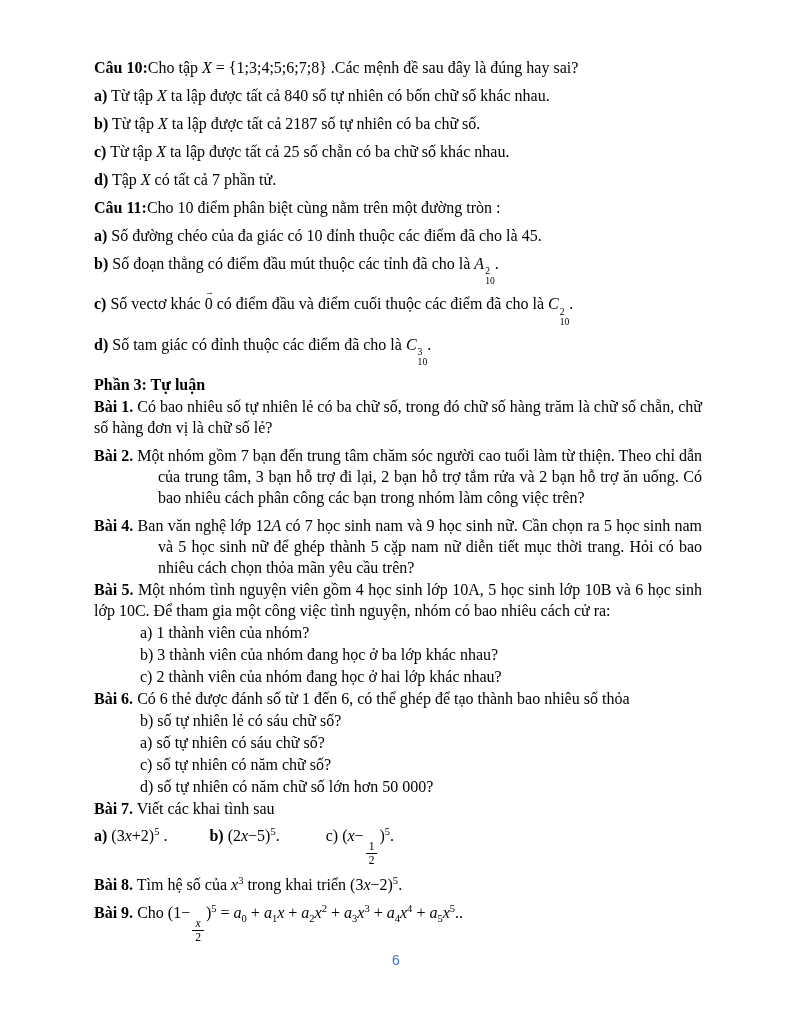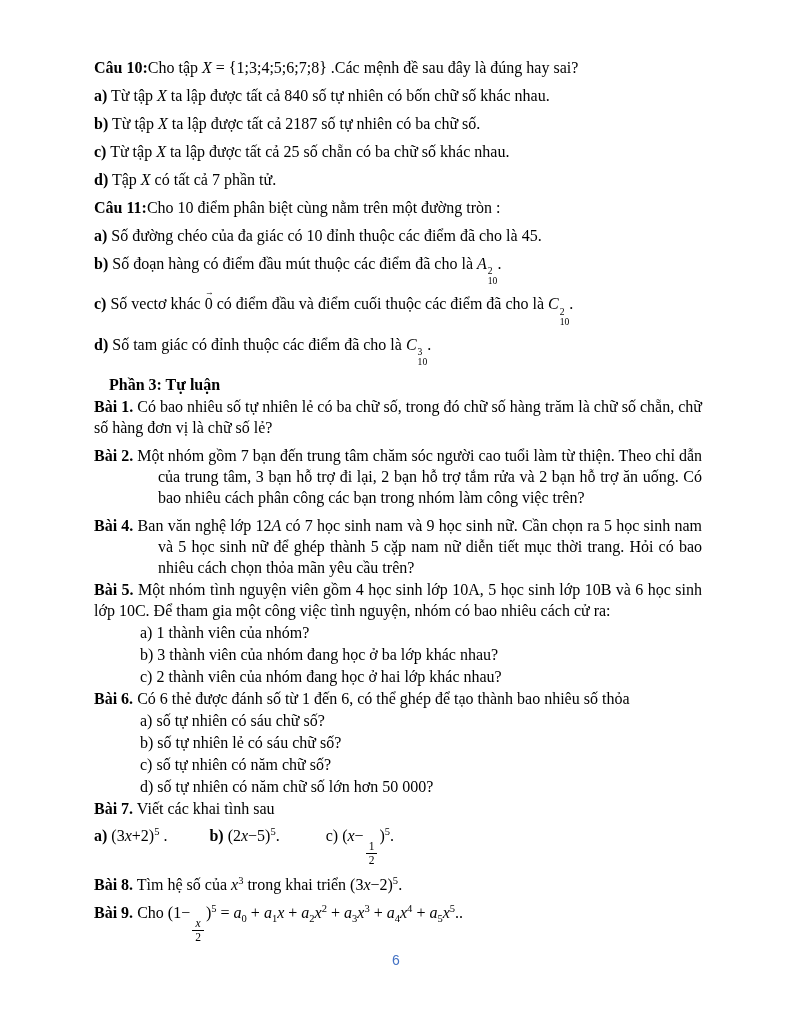--- a/index.html
+++ b/index.html
@@ -7,21 +7,21 @@
   body {
     width: 792px; height: 1024px;
     background: #ffffff; color: #000000;
     font-family: "Liberation Serif", "DejaVu Serif", serif;
     font-size: 16px; line-height: 21px;
     position: relative; overflow: hidden;
   }
   .page { padding: 57px 90px 0 94px; }
   .para { margin: 0 0 7px 0; }
   .tight { margin-bottom: 1px; }
-  .heading { font-weight: bold; margin-left: 15px; }
+  .heading { font-weight: bold; }
   .just { text-align: justify; }
   .hang { padding-left: 64px; text-indent: -64px; }
   .subitem { margin-left: 46px; }
   .exprs { padding: 5px 0 2px; }
   .mathline { padding: 4px 0 2px; }
   .b { font-weight: bold; }
   .i { font-style: italic; }
   .sup { font-size: 0.66em; vertical-align: super; line-height: 0; }
   .sub { font-size: 0.66em; vertical-align: sub; line-height: 0; }
   .stack { display: inline-flex; flex-direction: column; align-items: flex-start;
@@ -42,43 +42,43 @@
 
 <div class="page">
   <div>
       <div class="para"><span class="b">Câu 10:</span><span>Cho tập </span><span class="i">X</span><span> = {1;3;4;5;6;7;8}</span><span> .Các mệnh đề sau đây là đúng hay sai?</span></div>
       <div class="para"><span class="b">a)</span><span> Từ tập </span><span class="i">X</span><span> ta lập được tất cả 840 số tự nhiên có bốn chữ số khác nhau.</span></div>
       <div class="para"><span class="b">b)</span><span> Từ tập </span><span class="i">X</span><span> ta lập được tất cả 2187 số tự nhiên có ba chữ số.</span></div>
       <div class="para"><span class="b">c)</span><span> Từ tập </span><span class="i">X</span><span> ta lập được tất cả 25 số chẵn có ba chữ số khác nhau.</span></div>
       <div class="para"><span class="b">d)</span><span> Tập </span><span class="i">X</span><span> có tất cả 7 phần tử.</span></div>
       <div class="para"><span class="b">Câu 11:</span><span>Cho 10 điểm phân biệt cùng nằm trên một đường tròn :</span></div>
       <div class="para"><span class="b">a)</span><span> Số đường chéo của đa giác có 10 đỉnh thuộc các điểm đã cho là 45.</span></div>
-      <div class="para"><span class="b">b)</span><span> Số đoạn hàng có điểm đầu mút thuộc các điểm đã cho là </span><span><span class="i">A</span><span class="stack">
+      <div class="para"><span class="b">b)</span><span> Số đoạn thẳng có điểm đầu mút thuộc các tỉnh đã cho là </span><span><span class="i">A</span><span class="stack">
             <span class="st">2</span>
             <span class="st">10</span>
           </span></span><span>.</span></div>
       <div class="para"><span class="b">c)</span><span> Số vectơ khác </span><span class="vec"><span class="vec-arrow">→</span><span>0</span></span><span> có điểm đầu và điểm cuối thuộc các điểm đã cho là </span><span><span class="i">C</span><span class="stack">
             <span class="st">2</span>
             <span class="st">10</span>
           </span></span><span>.</span></div>
       <div class="para"><span class="b">d)</span><span> Số tam giác có đỉnh thuộc các điểm đã cho là </span><span><span class="i">C</span><span class="stack">
             <span class="st">3</span>
             <span class="st">10</span>
           </span></span><span>.</span></div>
       <div class="para heading tight"><span class="b">Phần 3: Tự luận</span></div>
       <div class="para just"><span class="b">Bài 1.</span><span> Có bao nhiêu số tự nhiên lẻ có ba chữ số, trong đó chữ số hàng trăm là chữ số chẵn, chữ số hàng đơn vị là chữ số lẻ?</span></div>
       <div class="para hang just"><span class="b">Bài 2.</span><span> Một nhóm gồm 7 bạn đến trung tâm chăm sóc người cao tuổi làm từ thiện. Theo chỉ dẫn của trung tâm, 3 bạn hỗ trợ đi lại, 2 bạn hỗ trợ tắm rửa và 2 bạn hỗ trợ ăn uống. Có bao nhiêu cách phân công các bạn trong nhóm làm công việc trên?</span></div>
       <div class="para hang just tight"><span class="b">Bài 4.</span><span> Ban văn nghệ lớp 12</span><span class="i">A</span><span> có 7 học sinh nam và 9 học sinh nữ. Cần chọn ra 5 học sinh nam và 5 học sinh nữ để ghép thành 5 cặp nam nữ diễn tiết mục thời trang. Hỏi có bao nhiêu cách chọn thỏa mãn yêu cầu trên?</span></div>
       <div class="para tight just"><span class="b">Bài 5.</span><span> Một nhóm tình nguyện viên gồm 4 học sinh lớp 10A, 5 học sinh lớp 10B và 6 học sinh lớp 10C. Để tham gia một công việc tình nguyện, nhóm có bao nhiêu cách cử ra:</span></div>
       <div class="para tight subitem"><span>a) 1 thành viên của nhóm?</span></div>
       <div class="para tight subitem"><span>b) 3 thành viên của nhóm đang học ở ba lớp khác nhau?</span></div>
       <div class="para tight subitem"><span>c) 2 thành viên của nhóm đang học ở hai lớp khác nhau?</span></div>
       <div class="para tight just"><span class="b">Bài 6.</span><span> Có 6 thẻ được đánh số từ 1 đến 6, có thể ghép để tạo thành bao nhiêu số thỏa</span></div>
+      <div class="para tight subitem"><span>b) số tự nhiên lẻ có sáu chữ số?</span></div>
       <div class="para tight subitem"><span>a) số tự nhiên có sáu chữ số?</span></div>
-      <div class="para tight subitem"><span>b) số tự nhiên lẻ có sáu chữ số?</span></div>
       <div class="para tight subitem"><span>c) số tự nhiên có năm chữ số?</span></div>
       <div class="para tight subitem"><span>d) số tự nhiên có năm chữ số lớn hơn 50 000?</span></div>
       <div class="para tight just"><span class="b">Bài 7.</span><span> Viết các khai tình sau</span></div>
       <div class="para tight exprs"><span class="b">a)</span><span> (3</span><span class="i">x</span><span>+2)</span><span class="sup">5</span><span> .</span><span class="gap" style="width: 42px;"></span><span class="b">b)</span><span> (2</span><span class="i">x</span><span>−5)</span><span class="sup">5</span><span>.</span><span class="gap" style="width: 46px;"></span><span>c) (</span><span class="i">x</span><span>−</span><span class="frac">
           <span class="num">1</span>
           <span class="den">2</span>
         </span><span>)</span><span class="sup">5</span><span>.</span></div>
       <div class="para tight mathline"><span class="b">Bài 8.</span><span> Tìm hệ số của </span><span class="i">x</span><span class="sup">3</span><span> trong khai triển </span><span>(3</span><span class="i">x</span><span>−2)</span><span class="sup">5</span><span>.</span></div>
       <div class="para tight mathline"><span class="b">Bài 9.</span><span> Cho </span><span>(1−</span><span class="frac">
           <span class="num i">x</span>

